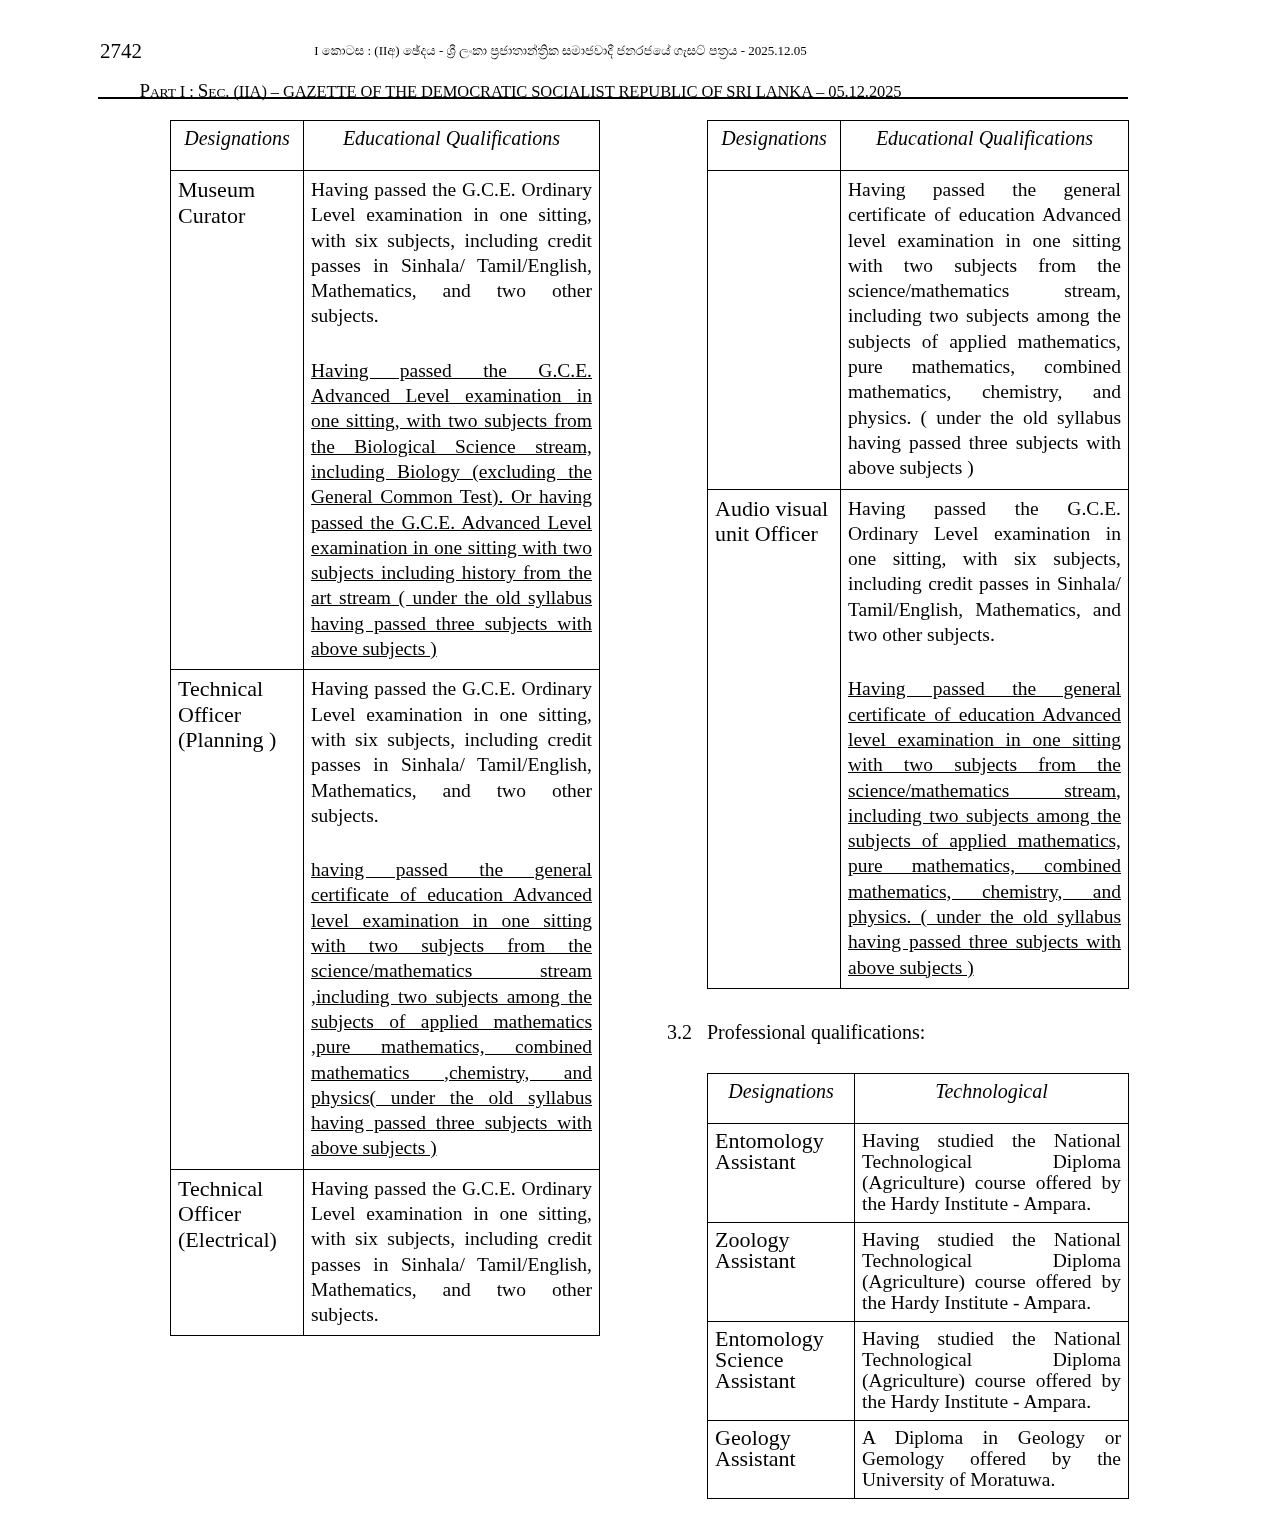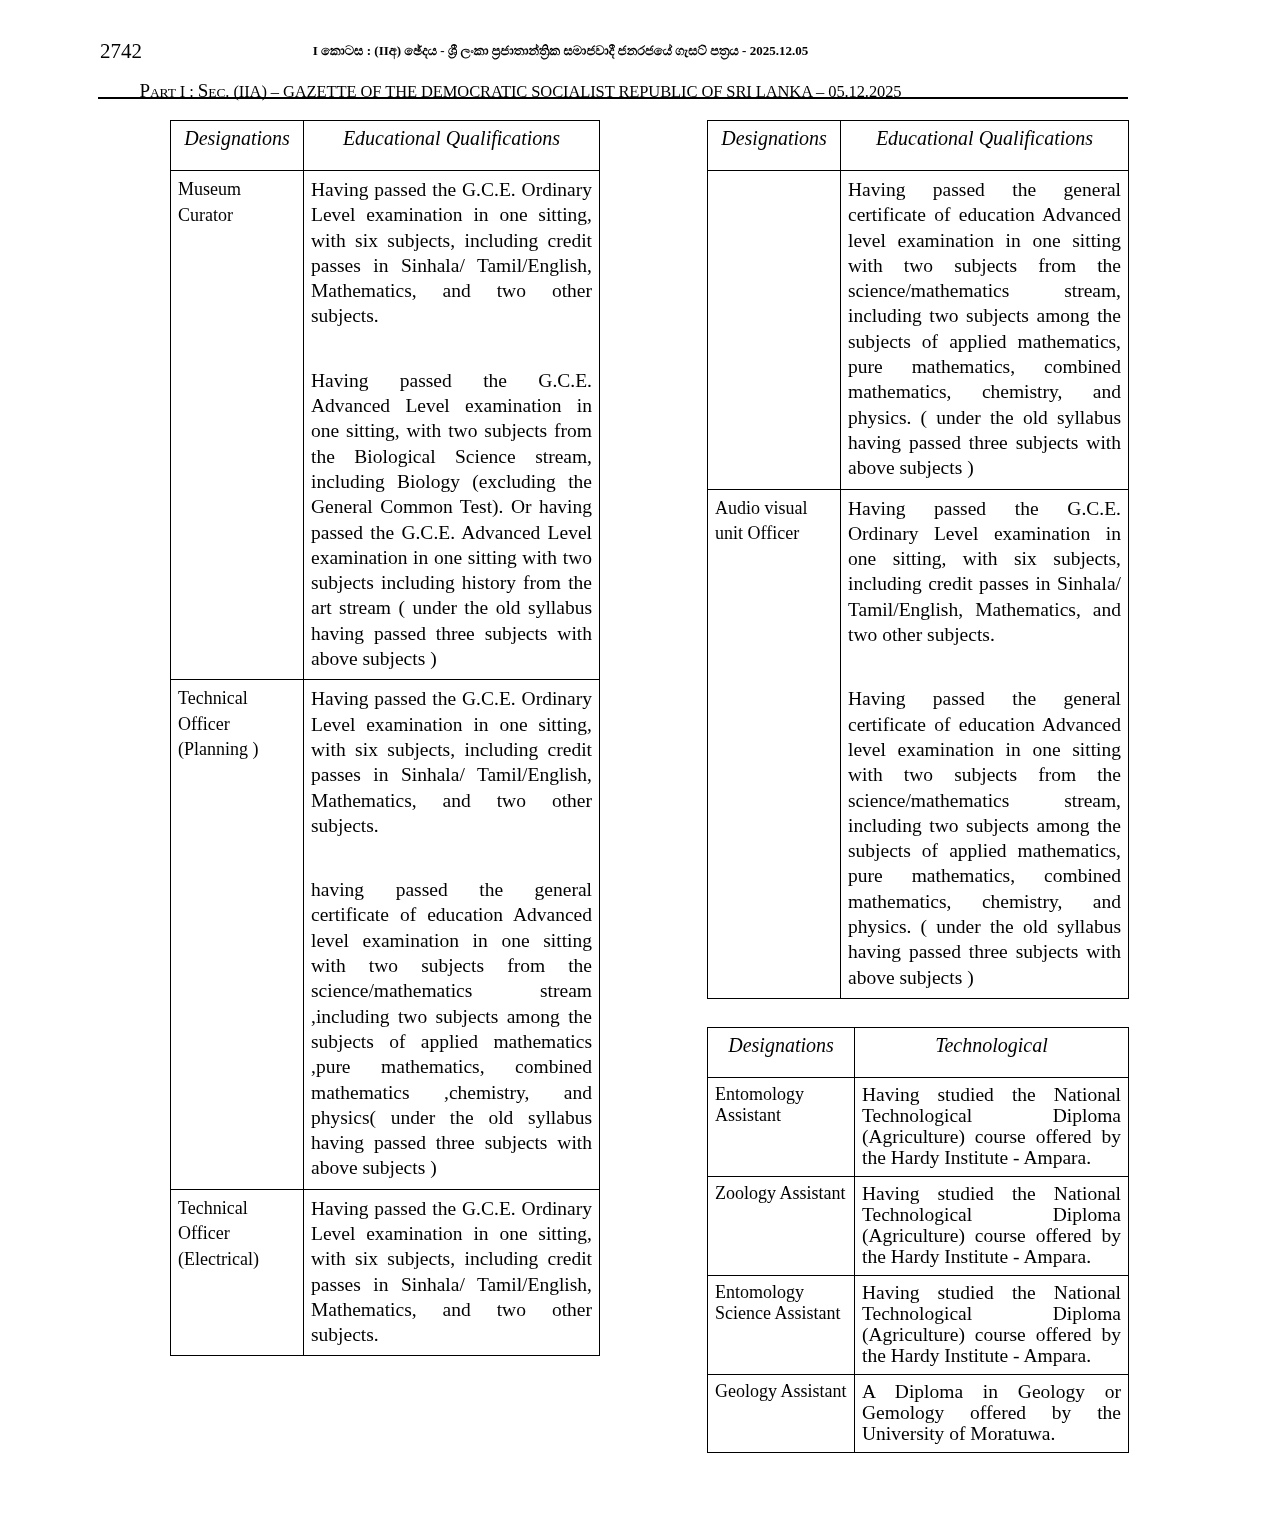--- a/index.html
+++ b/index.html
@@ -39,21 +39,20 @@
   .header-sinhala {
     position: absolute;
     left: 0;
     right: 0;
     top: 0;
     text-align: center;
     font-size: 22px;
     line-height: 30px;
     padding-left: 80px;
     white-space: nowrap;
-    font-weight: bold;
   }
   .header-line2 {
     text-align: center;
     font-size: 16.5px;
     letter-spacing: -0.1px;
     margin-top: 8px;
     white-space: nowrap;
   }
   .header-line2 .smallcap {
     font-size: 13.5px;
@@ -93,38 +92,39 @@
   }
   table.gz th {
     text-align: center;
     font-style: italic;
     font-weight: normal;
     font-size: 20px;
     padding: 5px 4px 20px 4px;
     line-height: 24px;
   }
   .cell-desig {
-    font-size: 18px;
+    font-size: 22px;
     line-height: 25.5px;
     text-align: left;
     hyphens: none;
     margin-left: 22px;
   }
   .cell-qual {
     font-size: 19.5px;
     line-height: 25.3px;
     text-align: justify;
     text-align-last: left;
     hyphens: none;
   }
   .cell-qual p {
     margin: 0;
   }
   .cell-qual p + p {
-    margin-top: 39px;
+    margin-top: 29px;
+    text-decoration: underline;
   }
 
   
   .t-edu col.c1 { width: 133px; }
   .t-edu col.c2 { width: auto; }
 
   
   .section-32 {
     margin-top: 30px;
     position: relative;
@@ -222,20 +222,24 @@
       <tr>
         <td class="cell-desig">Audio visual unit Officer</td>
         <td class="cell-qual">
           <p>Having passed the G.C.E. Ordinary Level examination in one sitting, with six subjects, including credit passes in Sinhala/ Tamil/English, Mathematics, and two other subjects.</p>
           <p>Having passed the general certificate of education Advanced level examination in one sitting with two subjects from the science/mathematics stream, including two subjects among the subjects of applied mathematics, pure mathematics, combined mathematics, chemistry, and physics. (  under the old syllabus having passed three subjects  with above subjects )</p>
         </td>
       </tr>
     </tbody>
   </table>
 
+  <div class="section-32">
+    <span class="num">3.2</span>
+    <span>Professional qualifications:</span>
+  </div>
 
   <table class="gz t-prof">
     <colgroup>
         <col class="c1">
         <col class="c2">
       </colgroup>
     <thead>
       <tr>
         <th>Designations</th>
         <th>Technological</th>

